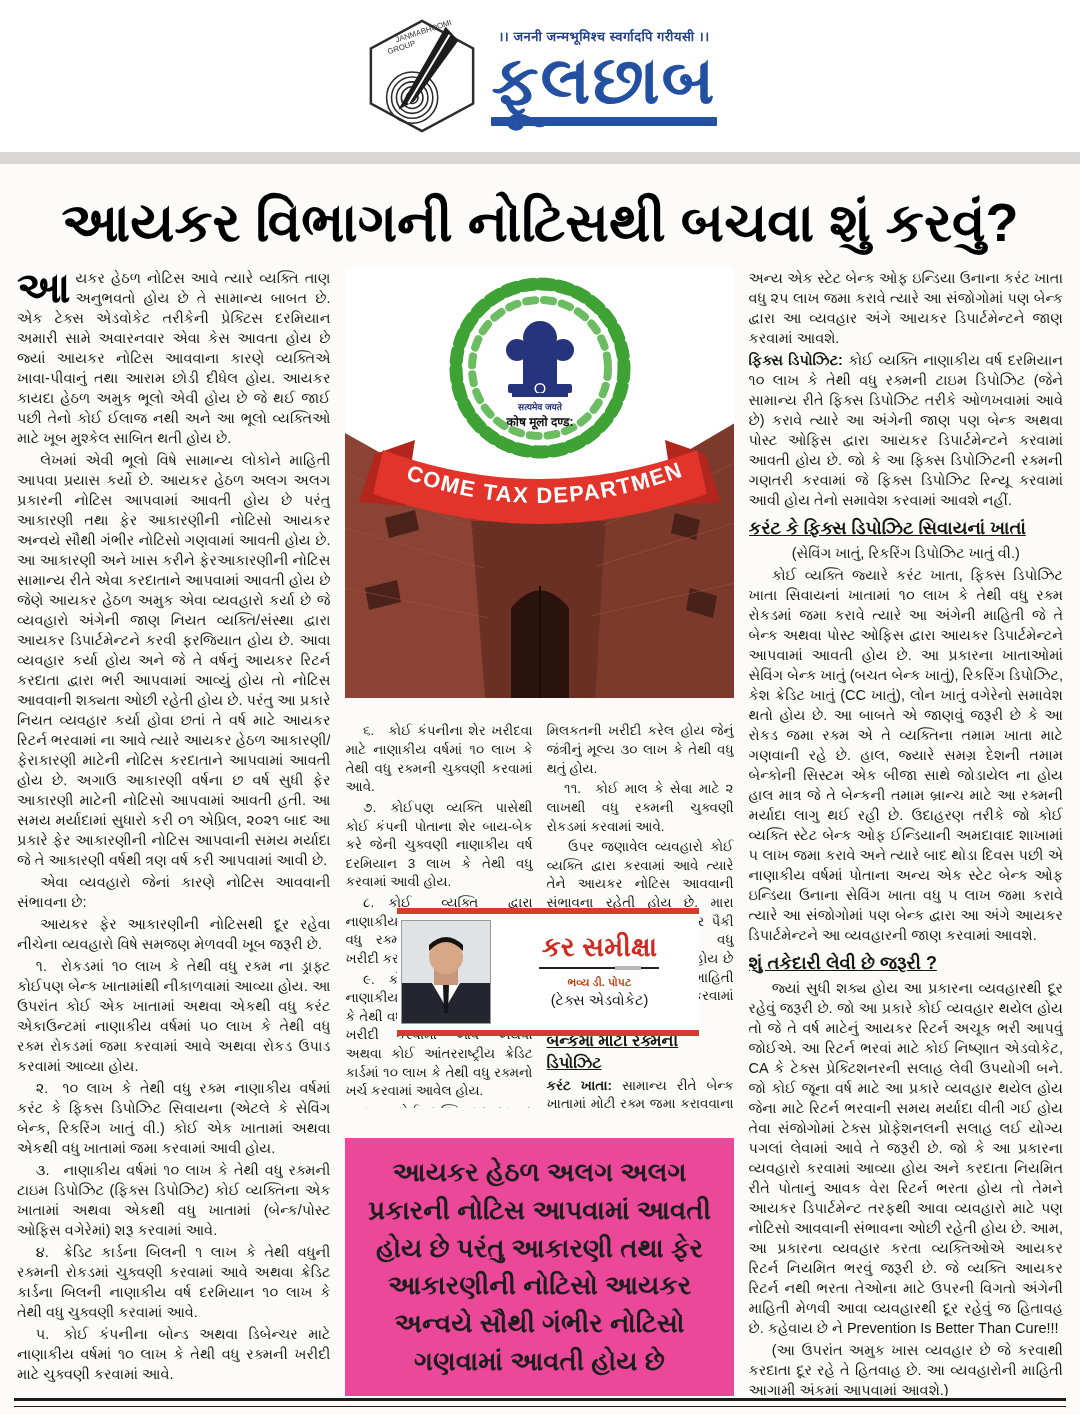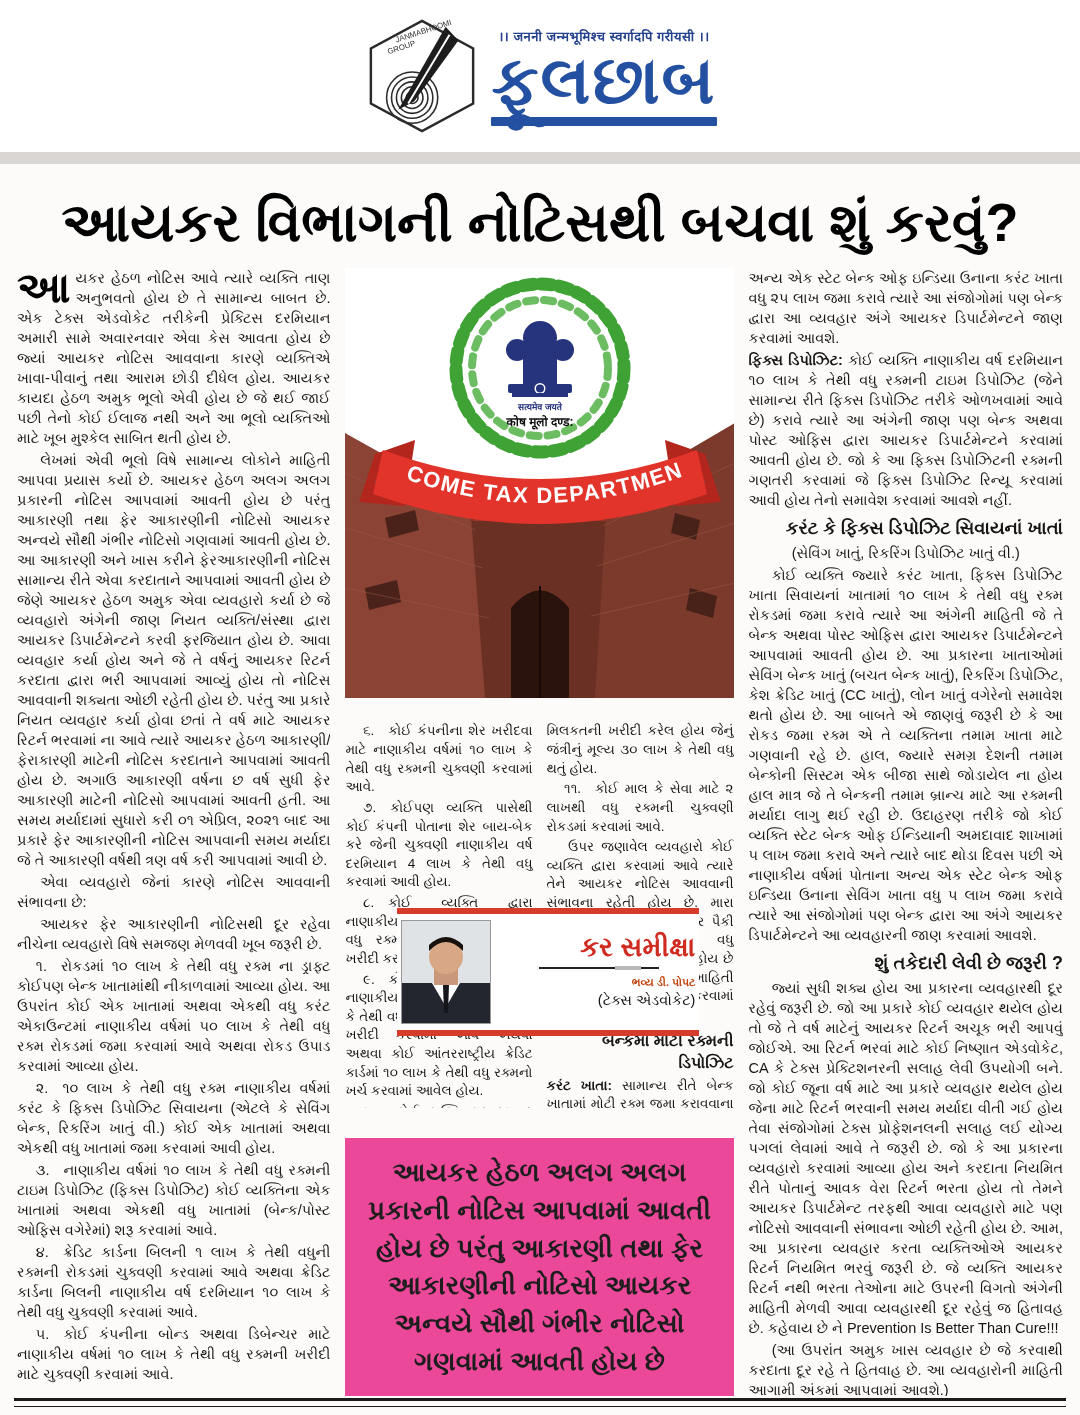--- a/index.html
+++ b/index.html
@@ -42,21 +42,21 @@
   .col2{width:390px;display:flex;flex-direction:column;gap:20px;}
   .col3{width:316px;}
   p.body-p{margin:0 0 2px 0;text-indent:1.6em;}
   p.no-indent{text-indent:0;}
   p.item{margin:1px 0 2px 0;text-indent:1.3em;}
   .num{font-weight:normal;padding-right:14px;}
   .dropcap{
     float:left;font-size:42px;font-weight:800;line-height:.85;
     padding:2px 5px 0 0;color:#000;
   }
-  .sec-head{font-weight:800;text-align:right;font-size:18px;margin:6px 0 2px;text-indent:0;}
+  .sec-head{font-weight:800;text-align:left;font-size:18px;margin:6px 0 2px;text-indent:0;text-decoration:underline;}
   .sec-sub{text-align:center;font-size:14.5px;margin:0 0 2px;text-indent:0;}
   .lead-bold{font-weight:800;}
   
   .photo-wrap{height:430px;position:relative;background:#fff;}
   
   .sub2{
     position:relative;height:460px;overflow:hidden;
     column-count:2;column-gap:14px;
     font-size:13.5px;line-height:1.38;text-align:justify;
     margin-top:4px;
@@ -67,21 +67,21 @@
   .author-box{
     position:absolute;left:52px;top:186px;width:302px;height:128px;
     background:#ffffff;z-index:5;
     border-top:6px solid #d63b2b;border-bottom:6px solid #d63b2b;
     display:flex;align-items:center;gap:12px;padding:6px 4px;
     box-sizing:border-box;
   }
   .author-photo{
     width:88px;height:102px;border:1px solid #999;background:#e8e6e2;flex:0 0 auto;
   }
-  .author-meta{flex:1;text-align:right;}
+  .author-meta{flex:1;text-align:center;}
   .col-title{color:#d02b20;font-weight:800;font-size:27px;line-height:1;}
   .col-title-rule{height:2px;background:#222;width:120px;margin:6px auto 6px;position:relative;}
   .col-title-rule::after{
     content:"";position:absolute;right:18px;top:-1px;width:26px;height:4px;background:#b9b9b9;
   }
   .author-name{font-weight:800;font-size:11px;color:#c2410c;}
   .author-desg{font-size:14.5px;color:#111;}
   
   .pull-quote{
     margin-top:10px;background:#ec4899;padding:16px 18px;
@@ -196,21 +196,21 @@
           </g>
           <path id="bannerPath" d="M52,208 Q195,262 338,208" fill="none"></path>
           <text font-size="22" font-weight="bold" fill="#ffffff" letter-spacing="1.5">
             <textPath href="#bannerPath" startOffset="50%" text-anchor="middle">INCOME TAX DEPARTMENT</textPath>
           </text>
         </svg>
       </div>
 
       <div class="sub2">
         <p class="item"><span class="num">૬.</span><span>કોઈ કંપનીના શેર ખરીદવા માટે નાણાકીય વર્ષમાં ૧૦ લાખ કે તેથી વધુ રક્મની ચુક્વણી કરવામાં આવે.</span></p>
-        <p class="item"><span class="num">૭.</span><span>કોઈપણ વ્યક્તિ પાસેથી કોઈ કંપની પોતાના શેર બાય-બેક કરે જેની ચુક્વણી નાણાકીય વર્ષ દરમિયાન 4 લાખ કે તેથી વધુ કરવામાં આવી હોય.</span></p>
+        <p class="item"><span class="num">૭.</span><span>કોઈપણ વ્યક્તિ પાસેથી કોઈ કંપની પોતાના શેર બાય-બેક કરે જેની ચુક્વણી નાણાકીય વર્ષ દરમિયાન 3 લાખ કે તેથી વધુ કરવામાં આવી હોય.</span></p>
         <p class="item"><span class="num">૮.</span><span>કોઈ વ્યક્તિ દ્વારા નાણાકીય વર્ષમાં ૧૦ લાખ કે તેથી વધુ રક્મના મ્યુચ્યુઅલ ફંડની ખરીદી કરવામાં આવી હોય.</span></p>
         <p class="item"><span class="num">૯.</span><span>કોઈ વ્યક્તિ દ્વારા નાણાકીય વર્ષ દરમિયાન ૧૦ લાખ કે તેથી વધુ મૂલ્યના ટ્રાવેલર્સ ચેકની ખરીદી કરવામાં આવે અથવા અથવા કોઈ આંતરરાષ્ટ્રીય ક્રેડિટ કાર્ડમાં ૧૦ લાખ કે તેથી વધુ રક્મનો ખર્ચ કરવામાં આવેલ હોય.</span></p>
         <p class="item"><span class="num">૧૦.</span><span>કોઈ વ્યક્તિ દ્વારા સ્થાવર મિલકતની ખરીદી માટે ૩૦ લાખ કે તેથી વધુ રક્મનો અવેજ ચૂકવવામાં આવ્યો હોય અથવા જે તેવી મિલકતની ખરીદી કરેલ હોય જેનું જંત્રીનું મૂલ્ય ૩૦ લાખ કે તેથી વધુ થતું હોય.</span></p>
         <p class="item"><span class="num">૧૧.</span><span>કોઈ માલ કે સેવા માટે ૨ લાખથી વધુ રક્મની ચુક્વણી રોકડમાં કરવામાં આવે.</span></p>
         <p class="body-p">ઉપર જણાવેલ વ્યવહારો કોઈ વ્યક્તિ દ્વારા કરવામાં આવે ત્યારે તેને આયકર નોટિસ આવવાની સંભાવના રહેતી હોય છે. મારા અંગત અનુભવ પ્રમાણે ઉપર પૈકી જે વ્યવહારોમાં સૌથી વધુ કરદાતાઓ દ્વારા ભૂલો થતી હોય છે તે વ્યવહારો વિષે વિગત વાર માહિતી આપવા નીચે પ્રયાસ કરવામાં આવ્યો છે.</p>
         <p class="sec-head">બેન્કમાં મોટી રક્મની ડિપોઝિટ</p>
         <p class="body-p no-indent">
           <span class="lead-bold">કરંટ ખાતા:</span>
           <span>સામાન્ય રીતે બેન્ક ખાતામાં મોટી રક્મ જમા કરાવવાના કારણે અનેક નોટિસ આયકર ડિપાર્ટમેન્ટ તરફથી આપવામાં આવતી હોય છે. કોઈ કરંટ ખાતામાં નાણાકીય વર્ષમાં ૫૦ લાખ કે તેથી વધુ રક્મ જમા કરાવવામાં આવે અથવા ૫૦ લાખ કે તેથી વધુ રક્મ નાણાકીય વર્ષ દરમિયાન ઉપાડ કરવામાં આવે ત્યારે બેન્ક દ્વારા આયકર ડિપાર્ટમેન્ટને જે તે વ્યક્તિના જમા અને વ્યવહારની માહિતી પૂરી પાડવાની થતી હોય છે. આ બાબતે જાણવું જરૂરી છે કે આ રોકડ જમા તથા ઉપાડની રક્મ એ તેનાં તમામ ખાતા માટે ગણવાની રહે છે. હાલ, જ્યારે સમગ્ર દેશની તમામ બેન્કોની સિસ્ટમ એકબીજા સાથે જોડાયેલ ના હોય હાલ માત્ર જે તે બેન્કની તમામ બ્રાન્ચ માટે આ રક્મની મર્યાદા લાગુ થઈ રહી છે. ઉદાહરણ તરીકે જો કોઈ વ્યક્તિ સ્ટેટ બેન્ક ઓફ ઇન્ડિયાની અમદાવાદ શાખાના પોતાના કરંટ ખાતામાં ૨૫ લાખ જમા કરાવે અને ત્યારે બાદ થોડા દિવસ પછી તે જ નાણાકીય વર્ષમાં પોતાના</span>
         </p>

